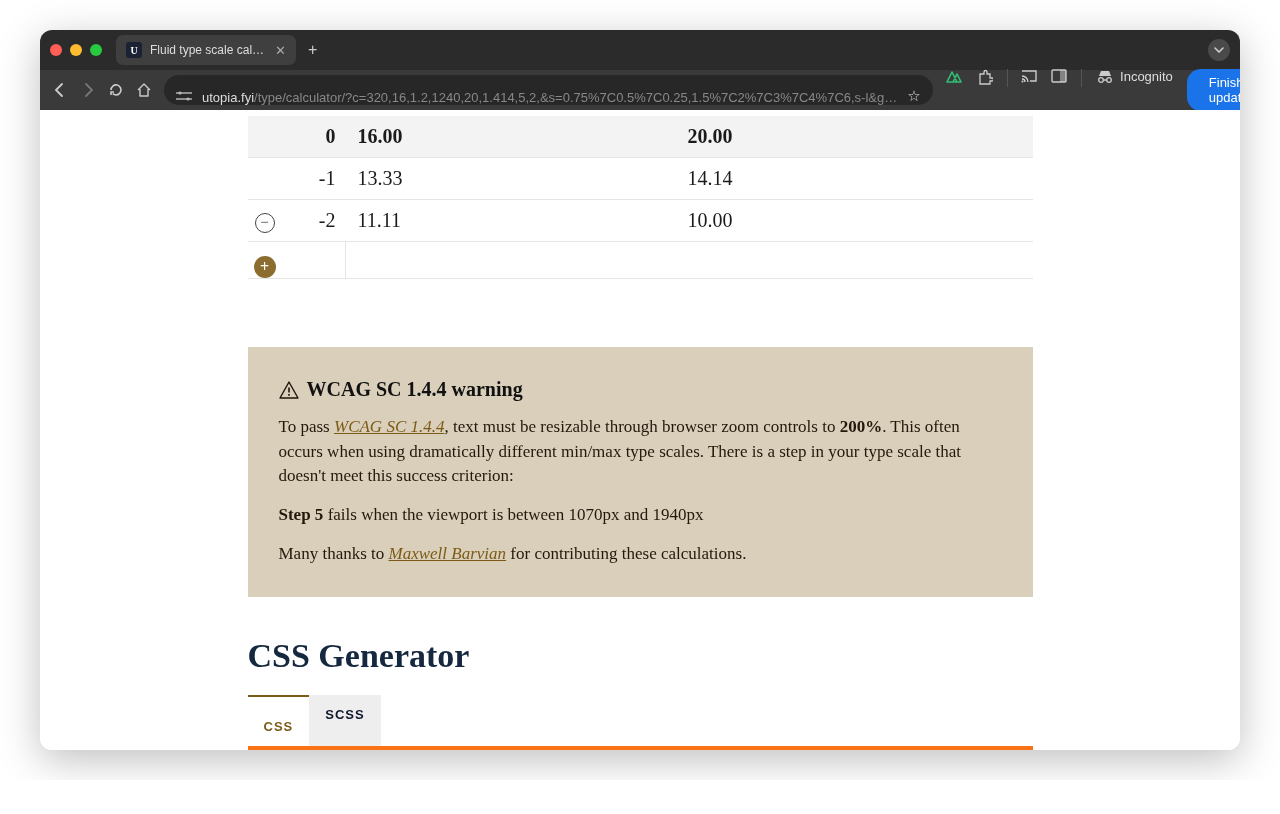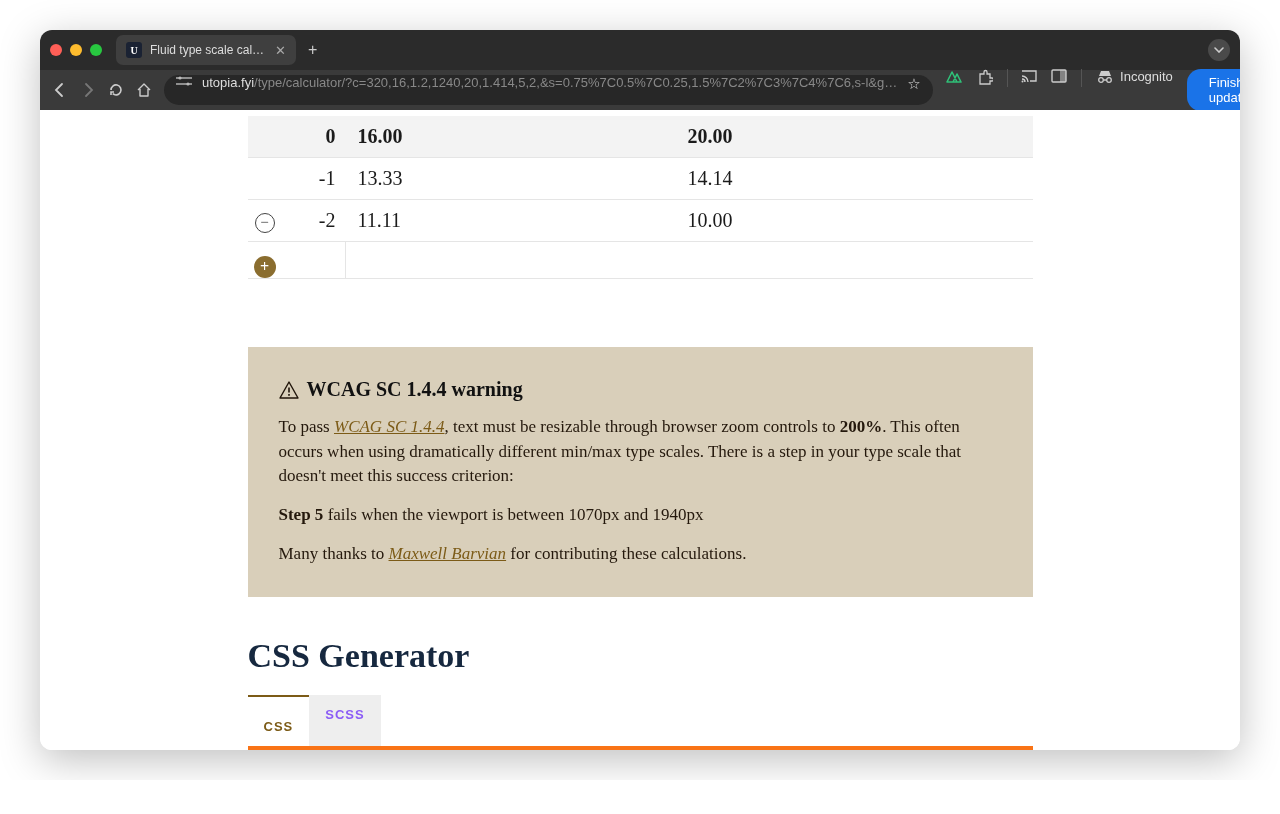--- a/index.html
+++ b/index.html
@@ -53,21 +53,21 @@
   }
   
   .urlbar {
     height: 40px; background:#3a3a3a;
     display:flex; align-items:center; gap:12px;
     padding: 0 12px; color:#ccc; font-size:14px;
   }
   .ub-ico { width:18px; display:flex; justify-content:center; color:#c9c9c9; }
   .ub-ico.dim { color:#7a7a7a; }
   .urlfield {
-    flex:1; display:flex; align-items:flex-start; gap:10px;
+    flex:1; display:flex; align-items:flex-end; gap:10px;
     background:#272727; height:30px; border-radius:15px;
     padding: 0 12px;
   }
   .tune-ico { font-size:12px; letter-spacing:-2px; color:#bbb; }
   .url-text { flex:1; overflow:hidden; white-space:nowrap; text-overflow:ellipsis; color:#ddd; font-size:13px; }
   .url-text .dim { color:#888; }
   .star { color:#ddd; font-size:15px; }
   .right-icons { display:flex; align-items:flex-start; gap:14px; }
   .right-icons .sep { width:1px; height:18px; background:#555; }
   .incog { display:flex; align-items:center; gap:6px; font-size:13px; color:#ddd; }
@@ -115,21 +115,21 @@
     width:20px; height:18px; display:inline-block;
   }
   .wcag-box p { font-size:17px; line-height:1.45; margin-bottom:14px; }
   .wcag-box a { color:#7c5b17; font-style:italic; text-decoration:underline; }
   .wcag-box strong { font-weight:700; }
   
   .gen-title { font-family: Georgia,'Times New Roman',serif; font-weight:700; font-size:34px; color:#16283f; margin-top:40px; }
   .tabs { display:flex; margin-top:20px; }
   .gtab {
     padding:12px 16px; font-size:13px; font-weight:600; letter-spacing:1px;
-    color:#8b5cf6; background:#eee; cursor:pointer;
+    color:#0f172a; background:#eee; cursor:pointer;
   }
   .gtab.active { background:#fff; color:#7c5b17; border-top:2px solid #7c5b17; padding-top:22px; }
   .config-panel {
     background:#f97316; padding:22px 20px 10px 20px;
   }
   .config-title { font-size:13px; font-weight:700; letter-spacing:1px; color:#222; margin-bottom:18px; }
 </style>
 </head>
 <body>
 

